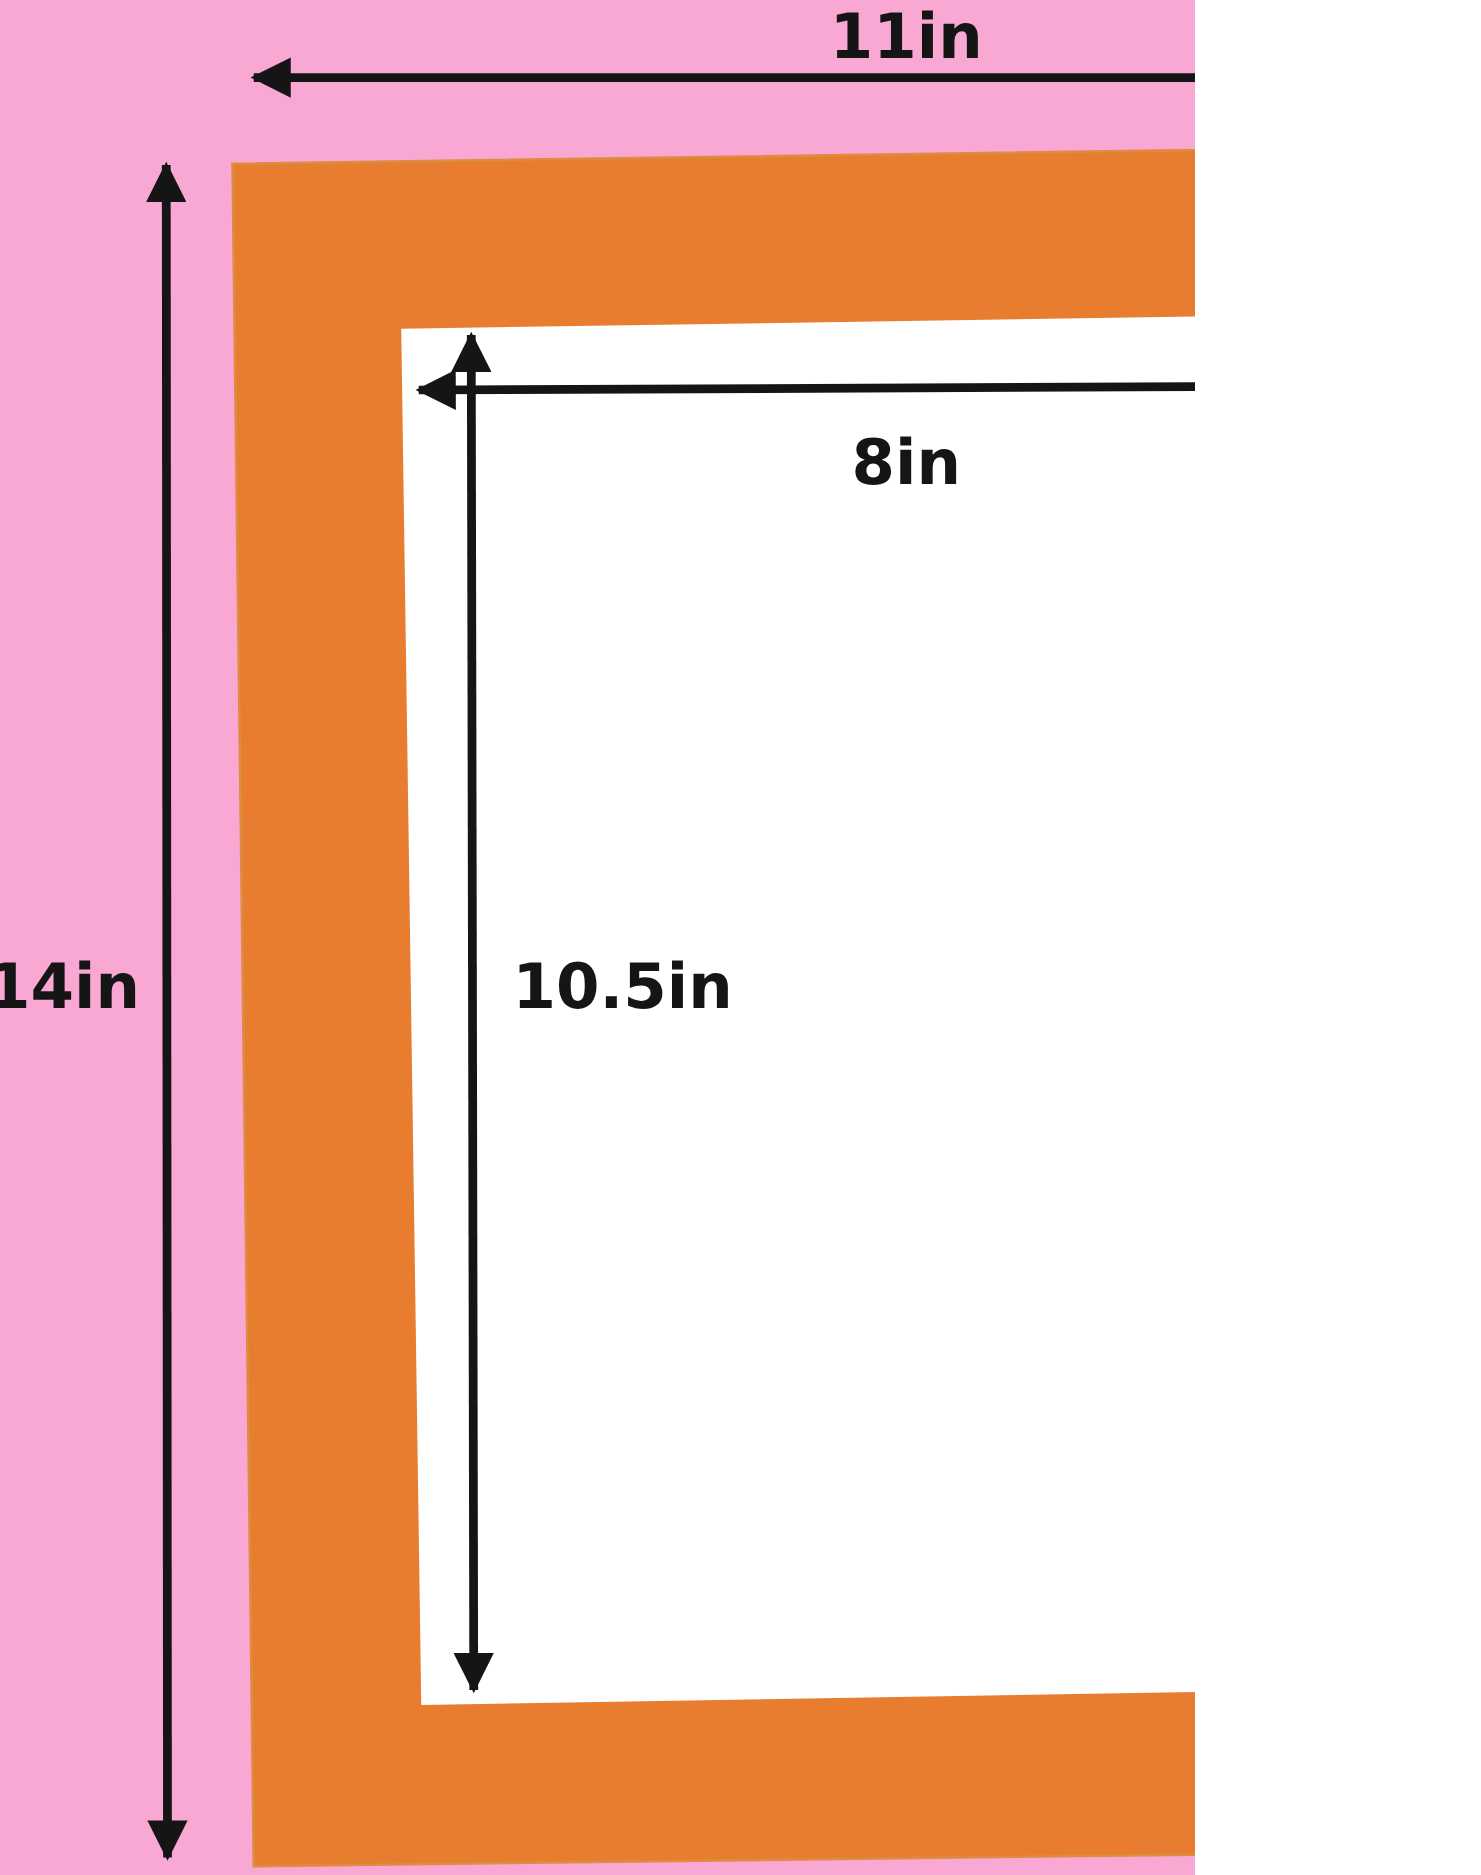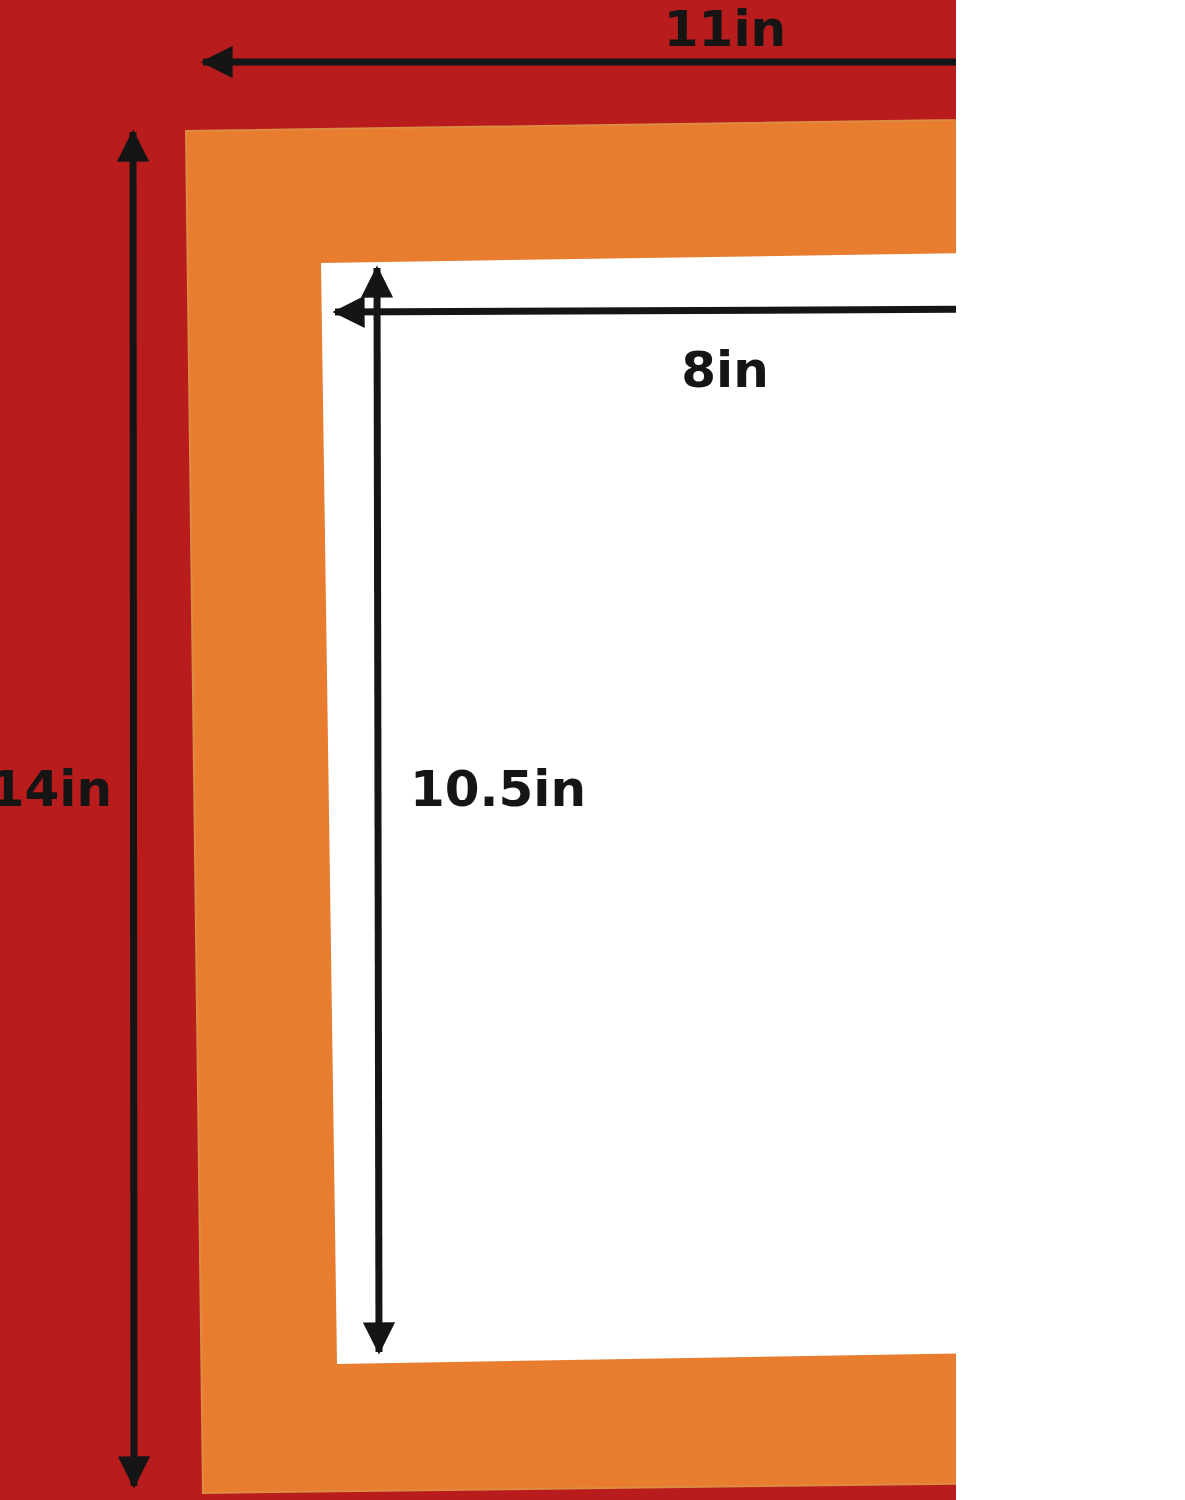--- a/index.html
+++ b/index.html
@@ -5,21 +5,21 @@
   html, body {
     margin: 0;
     padding: 0;
     background: #ffffff;
     font-family: "DejaVu Sans", "Liberation Sans", sans-serif;
   }
   .canvas {
     position: relative;
     width: 956px;
     height: 1500px;
-    background: #b91c1c;
+    background: #f9a8d4;
     overflow: hidden;
   }
   .diagram-svg {
     position: absolute;
     inset: 0;
     display: block;
   }
   .dim-line {
     fill: none;
     stroke-width: 7;

